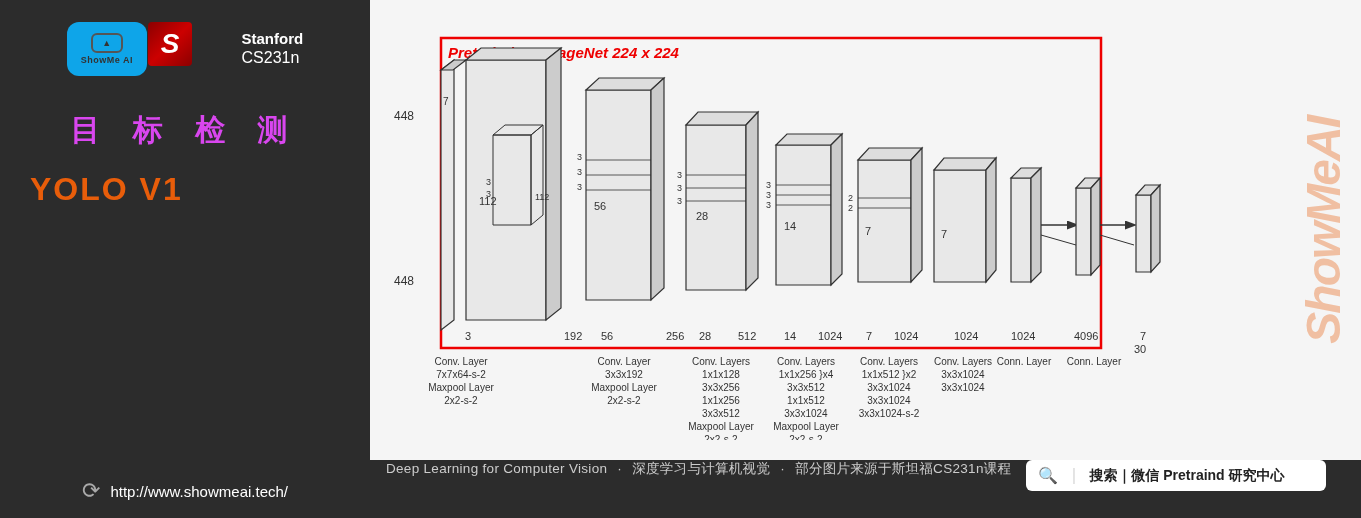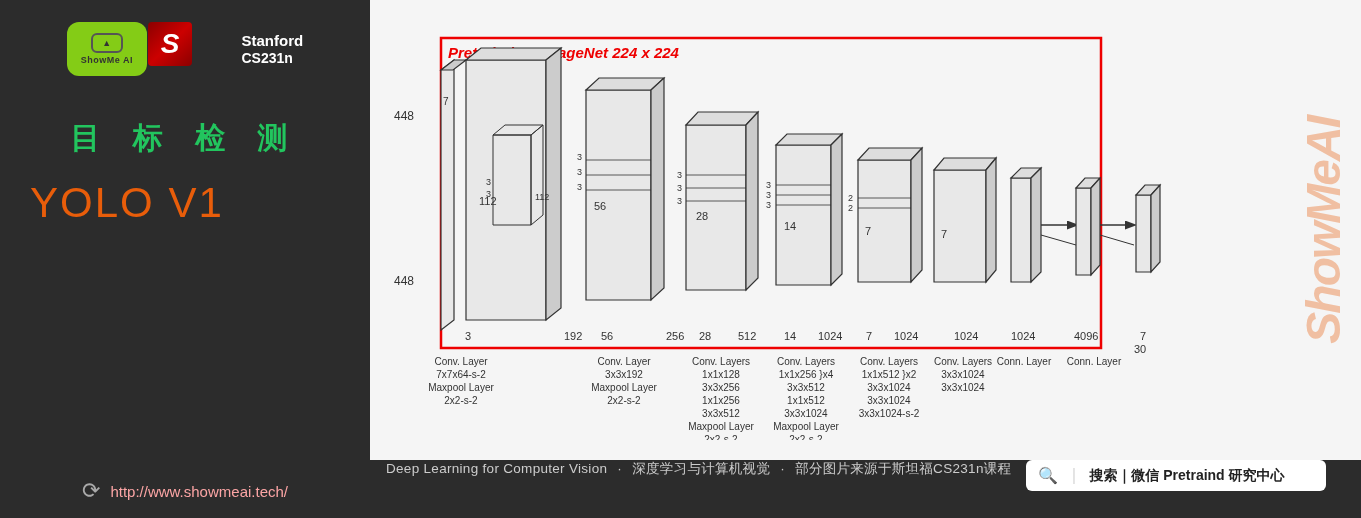--- a/index.html
+++ b/index.html
@@ -26,21 +26,21 @@
     }
 
     .logo-row {
       display: flex;
       align-items: center;
       gap: 10px;
       margin-bottom: 28px;
     }
 
     .logo-showmeai {
-      background: #84cc16;
+      background: #0ea5e9;
       border-radius: 12px;
       width: 80px;
       height: 54px;
       display: flex;
       flex-direction: column;
       align-items: center;
       justify-content: center;
       padding: 4px 6px;
     }
 
@@ -98,38 +98,38 @@
 
     .stanford-line1 {
       color: #fff;
       font-size: 15px;
       font-weight: bold;
       line-height: 1.2;
     }
 
     .stanford-line2 {
       color: #fff;
-      font-size: 14px;
-      font-weight: bold;
+      font-size: 16px;
+      font-weight: normal;
       line-height: 1.2;
     }
 
     .title-zh {
-      color: #22c55e;
+      color: #d946ef;
       font-size: 30px;
       font-weight: bold;
       letter-spacing: 12px;
       margin-bottom: 20px;
-      margin-top: 14px;
+      margin-top: 6px;
     }
 
     .yolo-v1 {
       color: #e85d0a;
-      font-size: 42px;
-      font-weight: 400;
+      font-size: 32px;
+      font-weight: 700;
       letter-spacing: 2px;
       margin-bottom: 10px;
       align-self: flex-start;
       padding-left: 10px;
       text-align: right;
     }
 
     .yolo-network {
       color: #e85d0a;
       font-size: 30px;
@@ -146,21 +146,21 @@
       gap: 10px;
       margin-top: auto;
     }
 
     .website-icon {
       color: #aaa;
       font-size: 22px;
     }
 
     .website-text {
-      color: #fca5a5;
+      color: #ffffff;
       font-size: 15px;
     }
 
     
     .main {
       flex: 1;
       height: 518px;
       background: #f5f5f5;
       display: flex;
       flex-direction: column;

